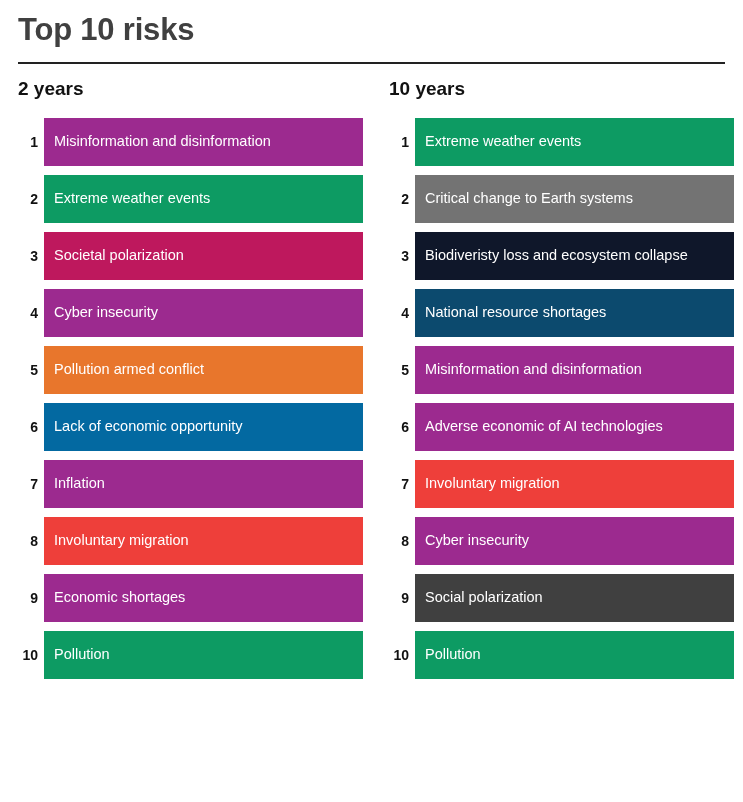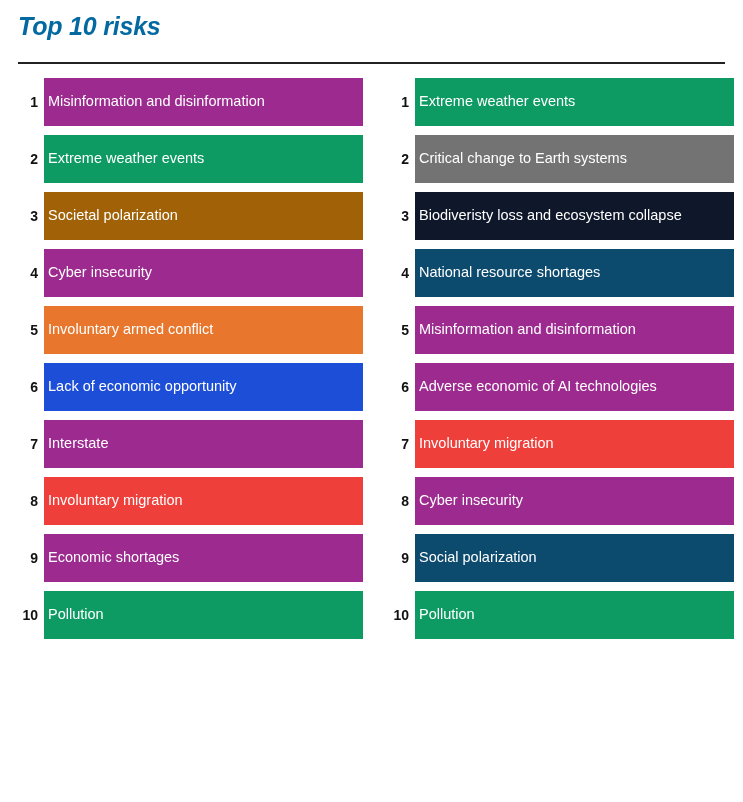--- a/index.html
+++ b/index.html
@@ -15,25 +15,24 @@
     position: relative;
     width: 743px;
     height: 802px;
     background: #ffffff;
     overflow: hidden;
   }
   .title {
     position: absolute;
     left: 18px;
     top: 12px;
-    font-size: 25px;
+    font-size: 31px;
     font-weight: bold;
-    color: #0369a1;
+    color: #404040;
     letter-spacing: -0.2px;
-    font-style: italic;
   }
   .rule {
     position: absolute;
     left: 18px;
     top: 62px;
     width: 707px;
     height: 2px;
     background: #222222;
   }
   .columns {
@@ -75,81 +74,82 @@
     color: #111111;
     display: flex;
     align-items: center;
     justify-content: flex-end;
     padding-right: 6px;
   }
   .bar {
     flex: 1;
     display: flex;
     align-items: center;
-    padding: 4px 4px;
+    padding: 4px 10px;
     color: #ffffff;
     font-size: 14.5px;
     line-height: 1.22;
   }
   .bar-label {
     display: block;
   }
 </style>
 </head>
 <body>
 
 <div class="page">
 
   <div class="title">Top 10 risks</div>
   <div class="rule"></div>
 
   <div class="columns">
 
     <div class="col">
+      <div class="col-heading">2 years</div>
       <div class="rows">
         <div class="row">
           <div class="rank">1</div>
           <div class="bar" style="background:#9c2a8f">
             <span class="bar-label">Misinformation and disinformation</span>
           </div>
         </div>
         <div class="row">
           <div class="rank">2</div>
           <div class="bar" style="background:#0d9b63">
             <span class="bar-label">Extreme weather events</span>
           </div>
         </div>
         <div class="row">
           <div class="rank">3</div>
-          <div class="bar" style="background:#a16207">
+          <div class="bar" style="background:#be185d">
             <span class="bar-label">Societal polarization</span>
           </div>
         </div>
         <div class="row">
           <div class="rank">4</div>
           <div class="bar" style="background:#9c2a8f">
             <span class="bar-label">Cyber insecurity</span>
           </div>
         </div>
         <div class="row">
           <div class="rank">5</div>
           <div class="bar" style="background:#e8762c">
-            <span class="bar-label">Involuntary armed conflict</span>
+            <span class="bar-label">Pollution armed conflict</span>
           </div>
         </div>
         <div class="row">
           <div class="rank">6</div>
-          <div class="bar" style="background:#1d4ed8">
+          <div class="bar" style="background:#0369a1">
             <span class="bar-label">Lack of economic opportunity</span>
           </div>
         </div>
         <div class="row">
           <div class="rank">7</div>
           <div class="bar" style="background:#9c2a8f">
-            <span class="bar-label">Interstate</span>
+            <span class="bar-label">Inflation</span>
           </div>
         </div>
         <div class="row">
           <div class="rank">8</div>
           <div class="bar" style="background:#ee3f3a">
             <span class="bar-label">Involuntary migration</span>
           </div>
         </div>
         <div class="row">
           <div class="rank">9</div>
@@ -160,20 +160,21 @@
         <div class="row">
           <div class="rank">10</div>
           <div class="bar" style="background:#0d9b63">
             <span class="bar-label">Pollution</span>
           </div>
         </div>
       </div>
     </div>
 
     <div class="col">
+      <div class="col-heading">10 years</div>
       <div class="rows">
         <div class="row">
           <div class="rank">1</div>
           <div class="bar" style="background:#0d9b63">
             <span class="bar-label">Extreme weather events</span>
           </div>
         </div>
         <div class="row">
           <div class="rank">2</div>
           <div class="bar" style="background:#737373">
@@ -211,21 +212,21 @@
           </div>
         </div>
         <div class="row">
           <div class="rank">8</div>
           <div class="bar" style="background:#9c2a8f">
             <span class="bar-label">Cyber insecurity</span>
           </div>
         </div>
         <div class="row">
           <div class="rank">9</div>
-          <div class="bar" style="background:#0c4a6e">
+          <div class="bar" style="background:#404040">
             <span class="bar-label">Social polarization</span>
           </div>
         </div>
         <div class="row">
           <div class="rank">10</div>
           <div class="bar" style="background:#0d9b63">
             <span class="bar-label">Pollution</span>
           </div>
         </div>
       </div>

